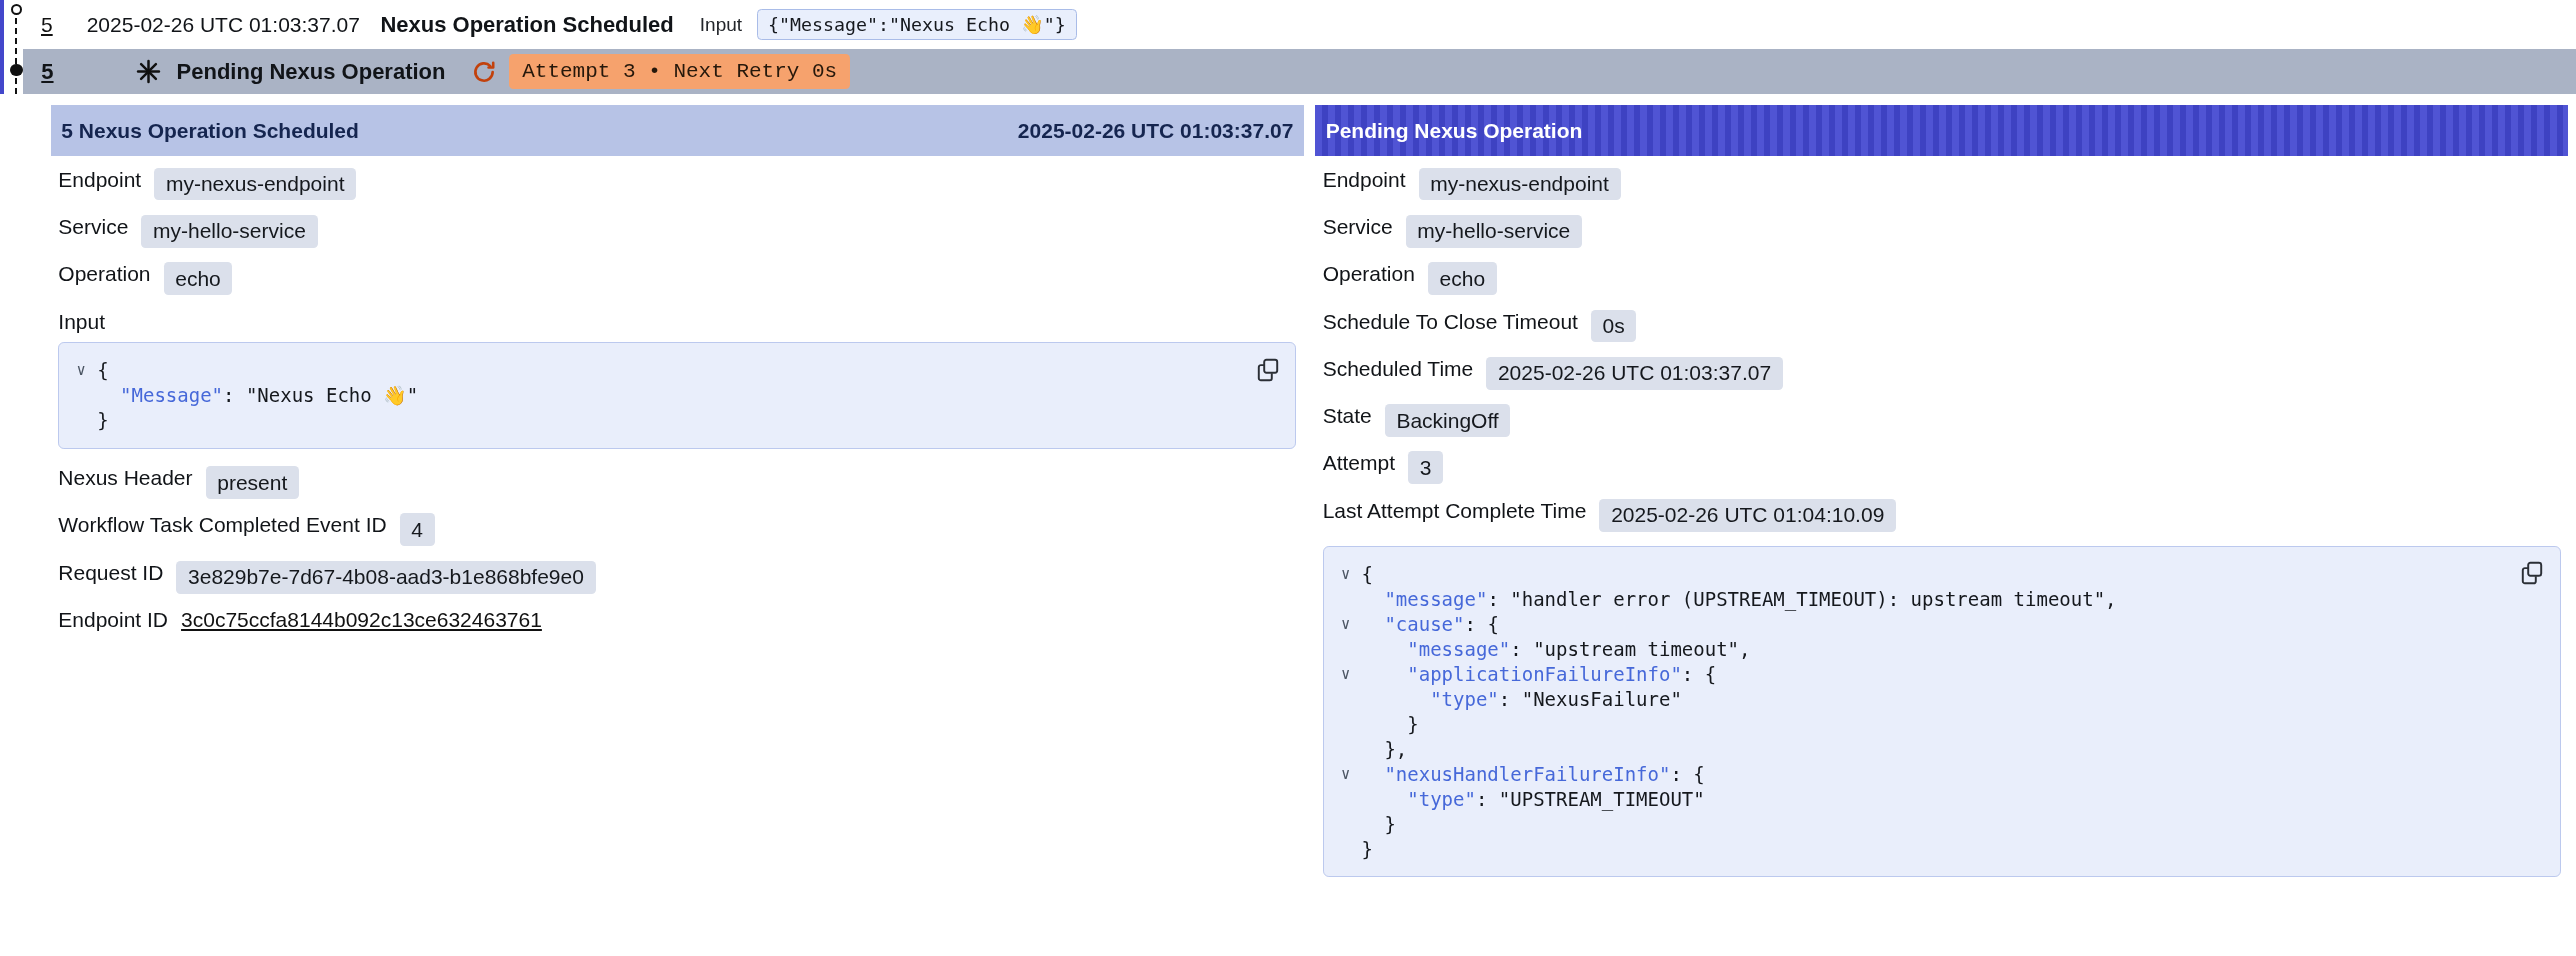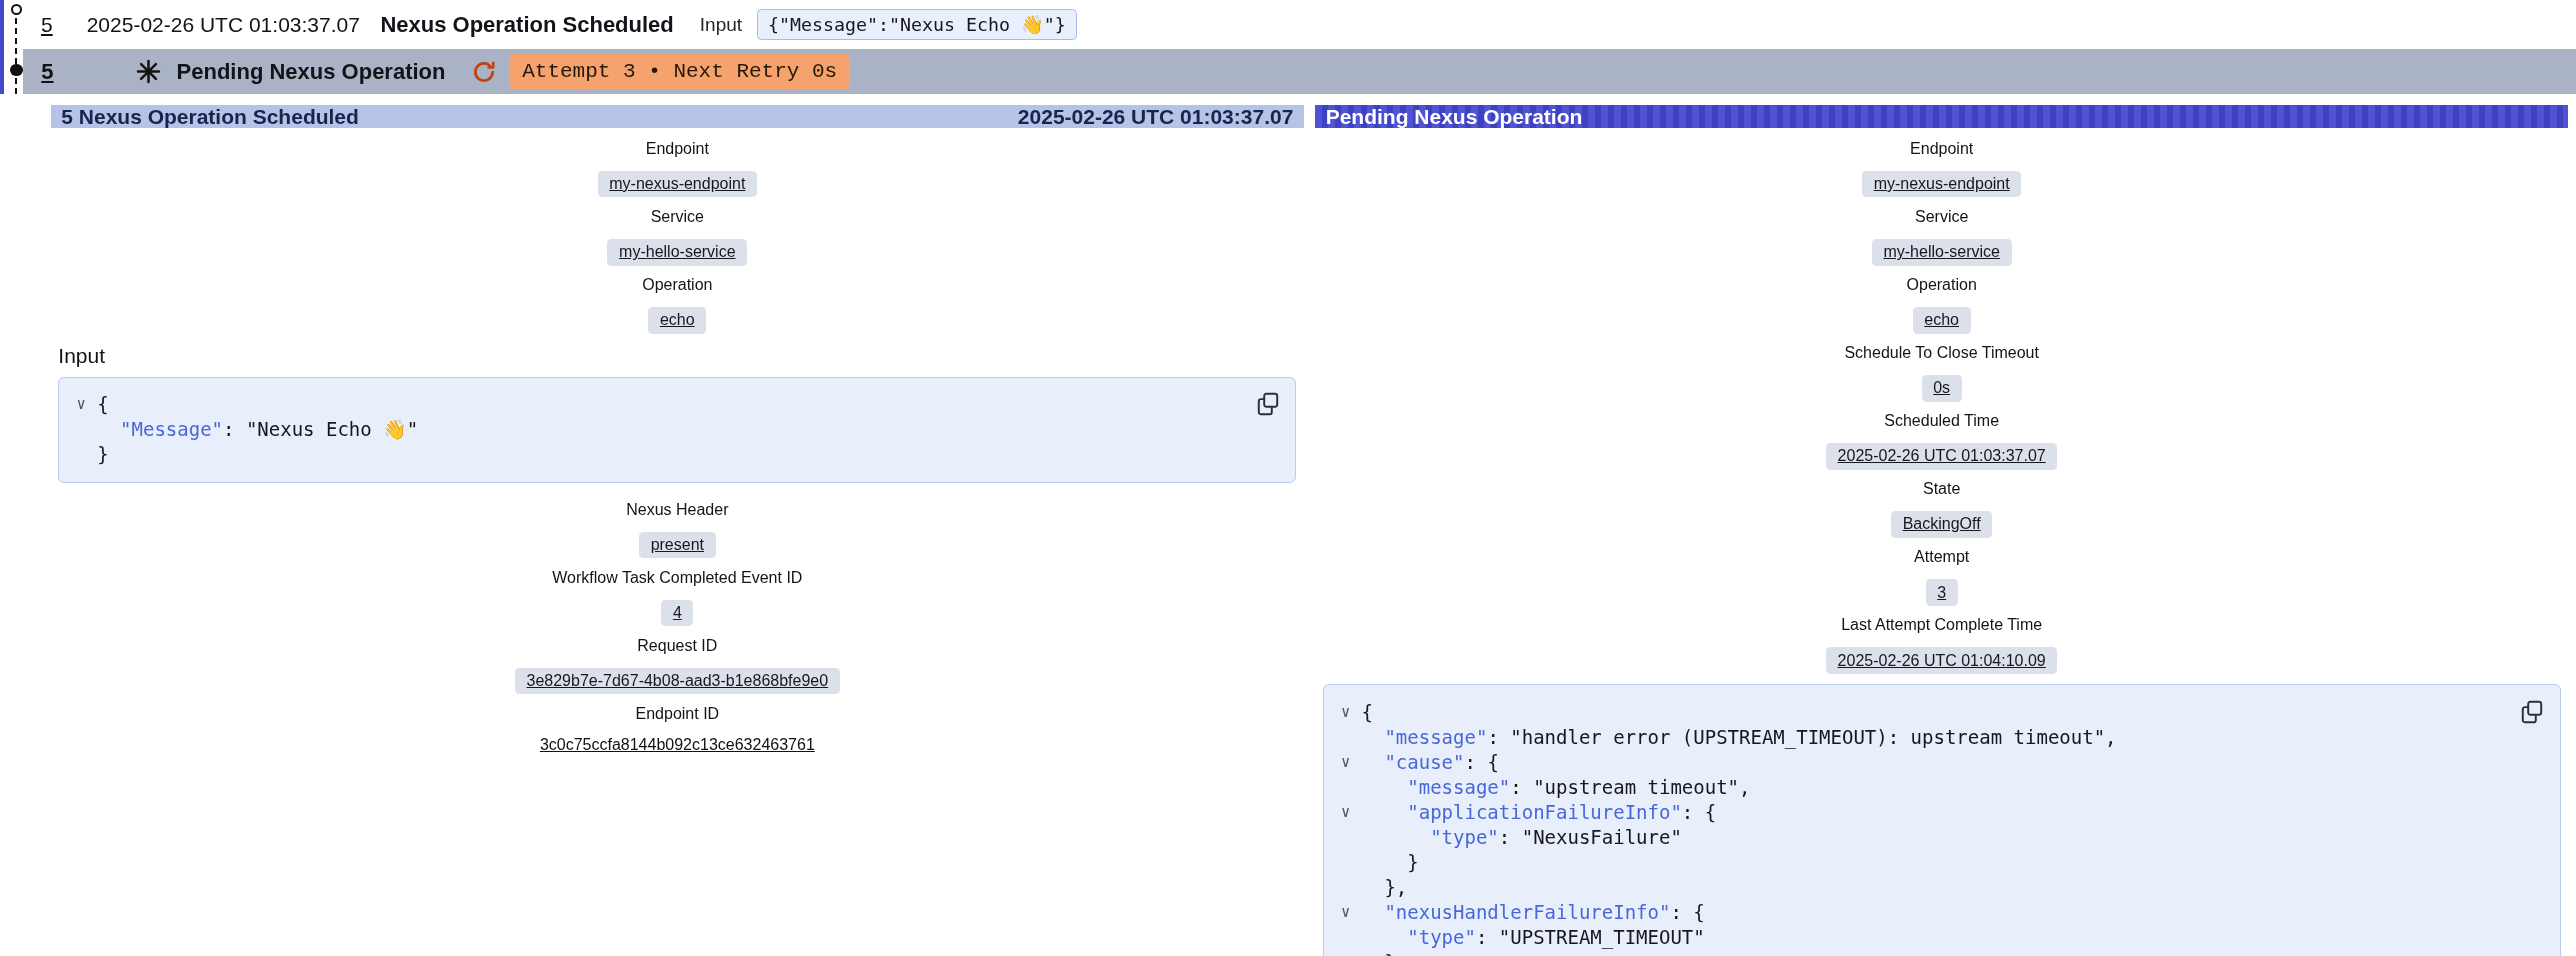--- a/index.html
+++ b/index.html
@@ -38,30 +38,30 @@
   .row2-title { margin-left: 16px; font-size: 22px; font-weight: 700; }
   .retry-icon { margin-left: 26px; display: flex; align-items: center; }
   .attempt-badge {
     margin-left: 11.7px; background: #f6a26d; color: #26180b;
     border-radius: 4.4px; padding: 5.9px 13px; font-size: 21px; font-weight: 500; font-family: Liberation Mono, monospace;
   }
 
   
   .main { position: absolute; top: 105px; left: 51px; right: 8px; display: flex; gap: 11.7px; align-items: flex-start; }
   .panel { flex: 1; min-width: 0; }
-  .panel-header { height: 23px; display: flex; align-items: center; padding: 0 10.3px; font-size: 21px; cursor: pointer; }
+  .panel-header { height: 51px; display: flex; align-items: center; padding: 0 10.3px; font-size: 21px; cursor: pointer; }
   .panel-header.lh { background: #b7c3e6; color: #15254f; justify-content: space-between; font-weight: 600; }
   .panel-header.rh {
     background: repeating-linear-gradient(90deg, #5054d4 0 6.6px, #3e42c2 6.6px 13px);
     color: #ffffff; font-weight: 700;
   }
   .panel-body { padding: 11.7px 7.3px 0 7.3px; }
 
-  .field { display: flex; align-items: center; min-height: 37px; margin-bottom: 10.3px; gap: 13px; font-size: 16px; flex-direction: column; }
-  .badge { background: #dbe0eb; border-radius: 4.4px; padding: 4.4px 11.7px; color: #15181d; text-decoration: underline; }
+  .field { display: flex; align-items: flex-start; min-height: 37px; margin-bottom: 10.3px; gap: 13px; font-size: 21px; }
+  .badge { background: #dbe0eb; border-radius: 4.4px; padding: 4.4px 11.7px; color: #15181d; }
   .link-value { text-decoration: underline; color: #111; cursor: pointer; }
   .section-label { font-size: 21px; margin: 4.4px 0 8.8px 0; }
 
   
   .code-block {
     position: relative;
     background: #e9eefb; border: 1.5px solid #bcc9ee; border-radius: 5.9px;
     padding: 14.6px 51px 14.6px 5.9px;
     font-family: "DejaVu Sans Mono", monospace;
     font-size: 19px; line-height: 25px;

